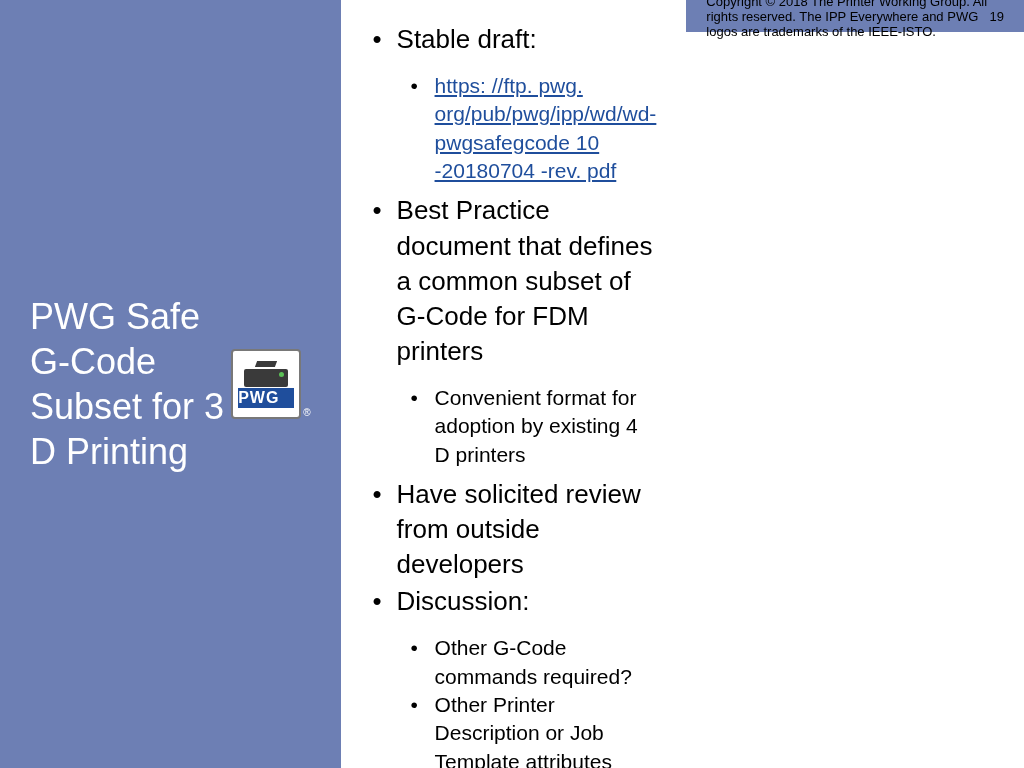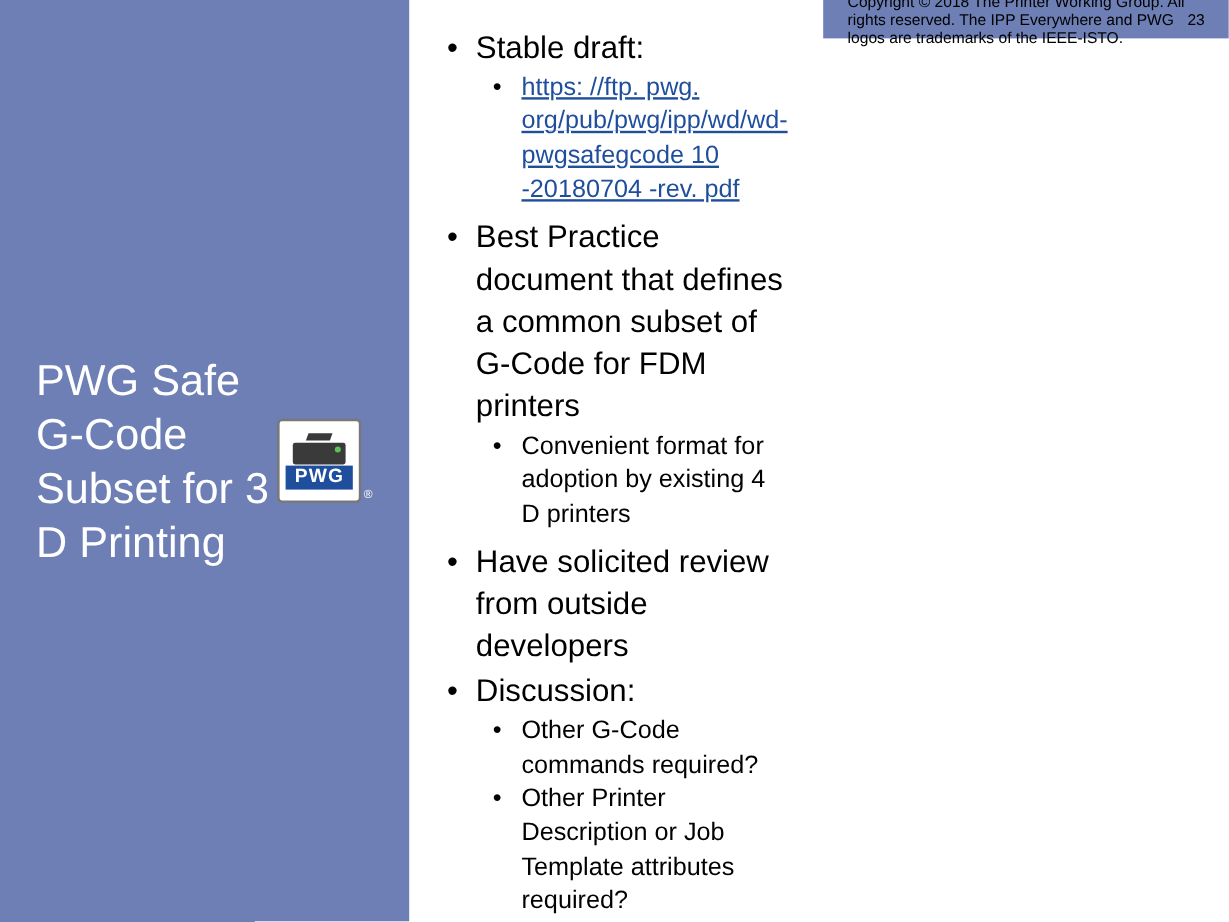--- a/index.html
+++ b/index.html
@@ -62,21 +62,20 @@
     width: 5px; height: 5px;
     background: #5cc257;
     border-radius: 50%;
   }
   .logo-text {
     font-size: 16px;
     font-weight: bold;
     color: #fff;
     background: #1f4e9c;
     width: 56px;
-    text-align: center;
     padding: 1px 0;
     margin-top: 1px;
     letter-spacing: 1px;
   }
   .reg {
     color: #fff;
     font-size: 10px;
     margin-top: 58px;
   }
   .content {
@@ -92,21 +91,21 @@
     position: relative;
     margin-bottom: 2px;
   }
   ul.top > li::before {
     content: "•";
     position: absolute;
     left: 2px;
     top: 0;
     font-size: 26px;
   }
-  ul.sub { list-style: none; margin-top: 2px; margin-bottom: 8px; }
+  ul.sub { list-style: none; margin-top: 15px; margin-bottom: 8px; }
   ul.sub > li {
     font-size: 21px;
     line-height: 1.35;
     padding-left: 26px;
     position: relative;
     margin-left: 12px;
   }
   ul.sub > li::before {
     content: "•";
     position: absolute;
@@ -182,16 +181,16 @@
       </li>
 
       <li>
       </li>
 
     </ul>
   </div>
 
   <div class="footer">
     <div>Copyright © 2018 The Printer Working Group. All rights reserved. The IPP Everywhere and PWG logos are trademarks of the IEEE-ISTO.</div>
-    <div>23</div>
+    <div>19</div>
   </div>
 
 </div>
 
 </body></html>

